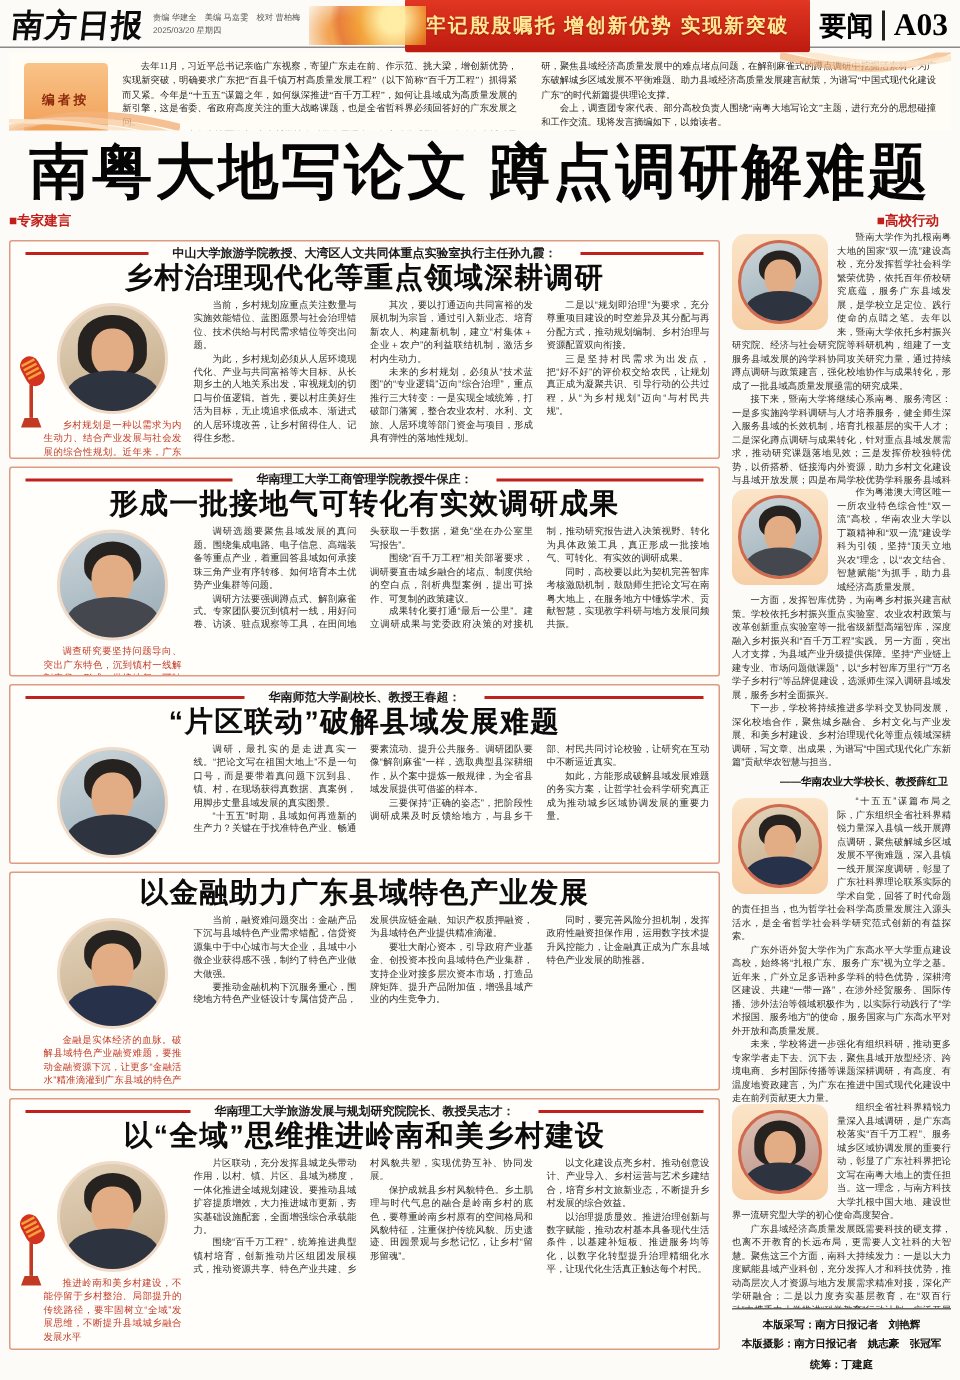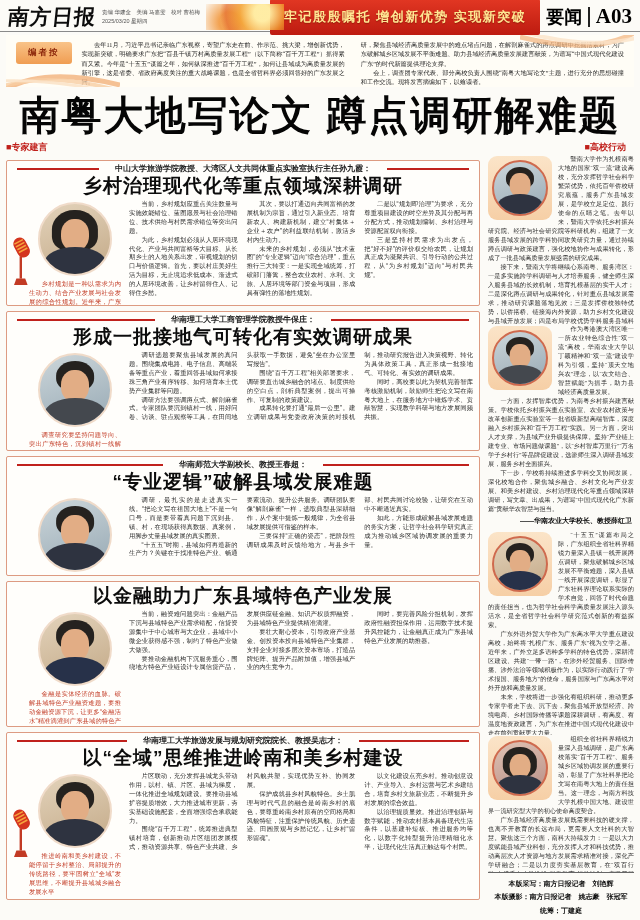--- a/index.html
+++ b/index.html
@@ -26,21 +26,21 @@
   .mast-right .sec{font-size:18px;}
   .mast-right .bar{width:1.5px;height:20px;background:#222;}
   .mast-right .pageno{font-size:21px;}
 
   
   .ednote{position:relative;margin:3px 6px 0 6px;padding:5px 10px 4px 10px;height:52px;
           background:#fffdf6;overflow:hidden;box-sizing:border-box;}
   .ednote .wave{position:absolute;pointer-events:none;}
   .ednote .wave.bl{left:-6px;bottom:-8px;}
   .ednote .wave.tr{right:-6px;top:-8px;transform:rotate(180deg);}
-  .ednote-label{float:left;margin:2px 10px 2px 0;padding:5px 12px;border-radius:3px;
+  .ednote-label{float:left;margin:2px 10px 2px 0;padding:19px 12px;border-radius:3px;
     background:linear-gradient(#f9c389,#f09d52);color:#8e2a0c;font-weight:bold;
     font-size:8.5px;letter-spacing:2px;}
   .ednote-text{column-count:2;column-gap:16px;font-family:"Liberation Serif",serif;
     font-size:6.2px;line-height:1.5;text-align:justify;color:#1f1f1f;}
   .ednote-text p{margin:0;text-indent:2em;}
 
   
   .headline{text-align:center;font-size:40px;font-weight:900;color:#050505;
     letter-spacing:2px;margin:6px 0 2px;line-height:1.1;font-family:"Liberation Sans",sans-serif;}
 
@@ -205,21 +205,21 @@
           </div>
         </div>
       </div>
 
       <div class="article" style="height:120px">
         <div class="kicker">
           <span class="kline"></span>
           <span class="ktext">华南师范大学副校长、教授王春超：</span>
           <span class="kline"></span>
         </div>
-        <h2 class="atitle">“专业逻辑”破解县域发展难题</h2>
+        <h2 class="atitle">“片区联动”破解县域发展难题</h2>
         <div class="abody">
           <div class="photo-cell">
             <div class="avatar">
                 <i class="hair"></i>
                 <i class="face"></i>
                 <i class="torso"></i>
               </div>
             <p class="quote">把论文写在祖国大地上不是一句口号，而是学术研究范式的转变，要求我们以“解剖麻雀”的精神走进县域、读懂县域、服务县域</p>
           </div>
           <div class="cols">

